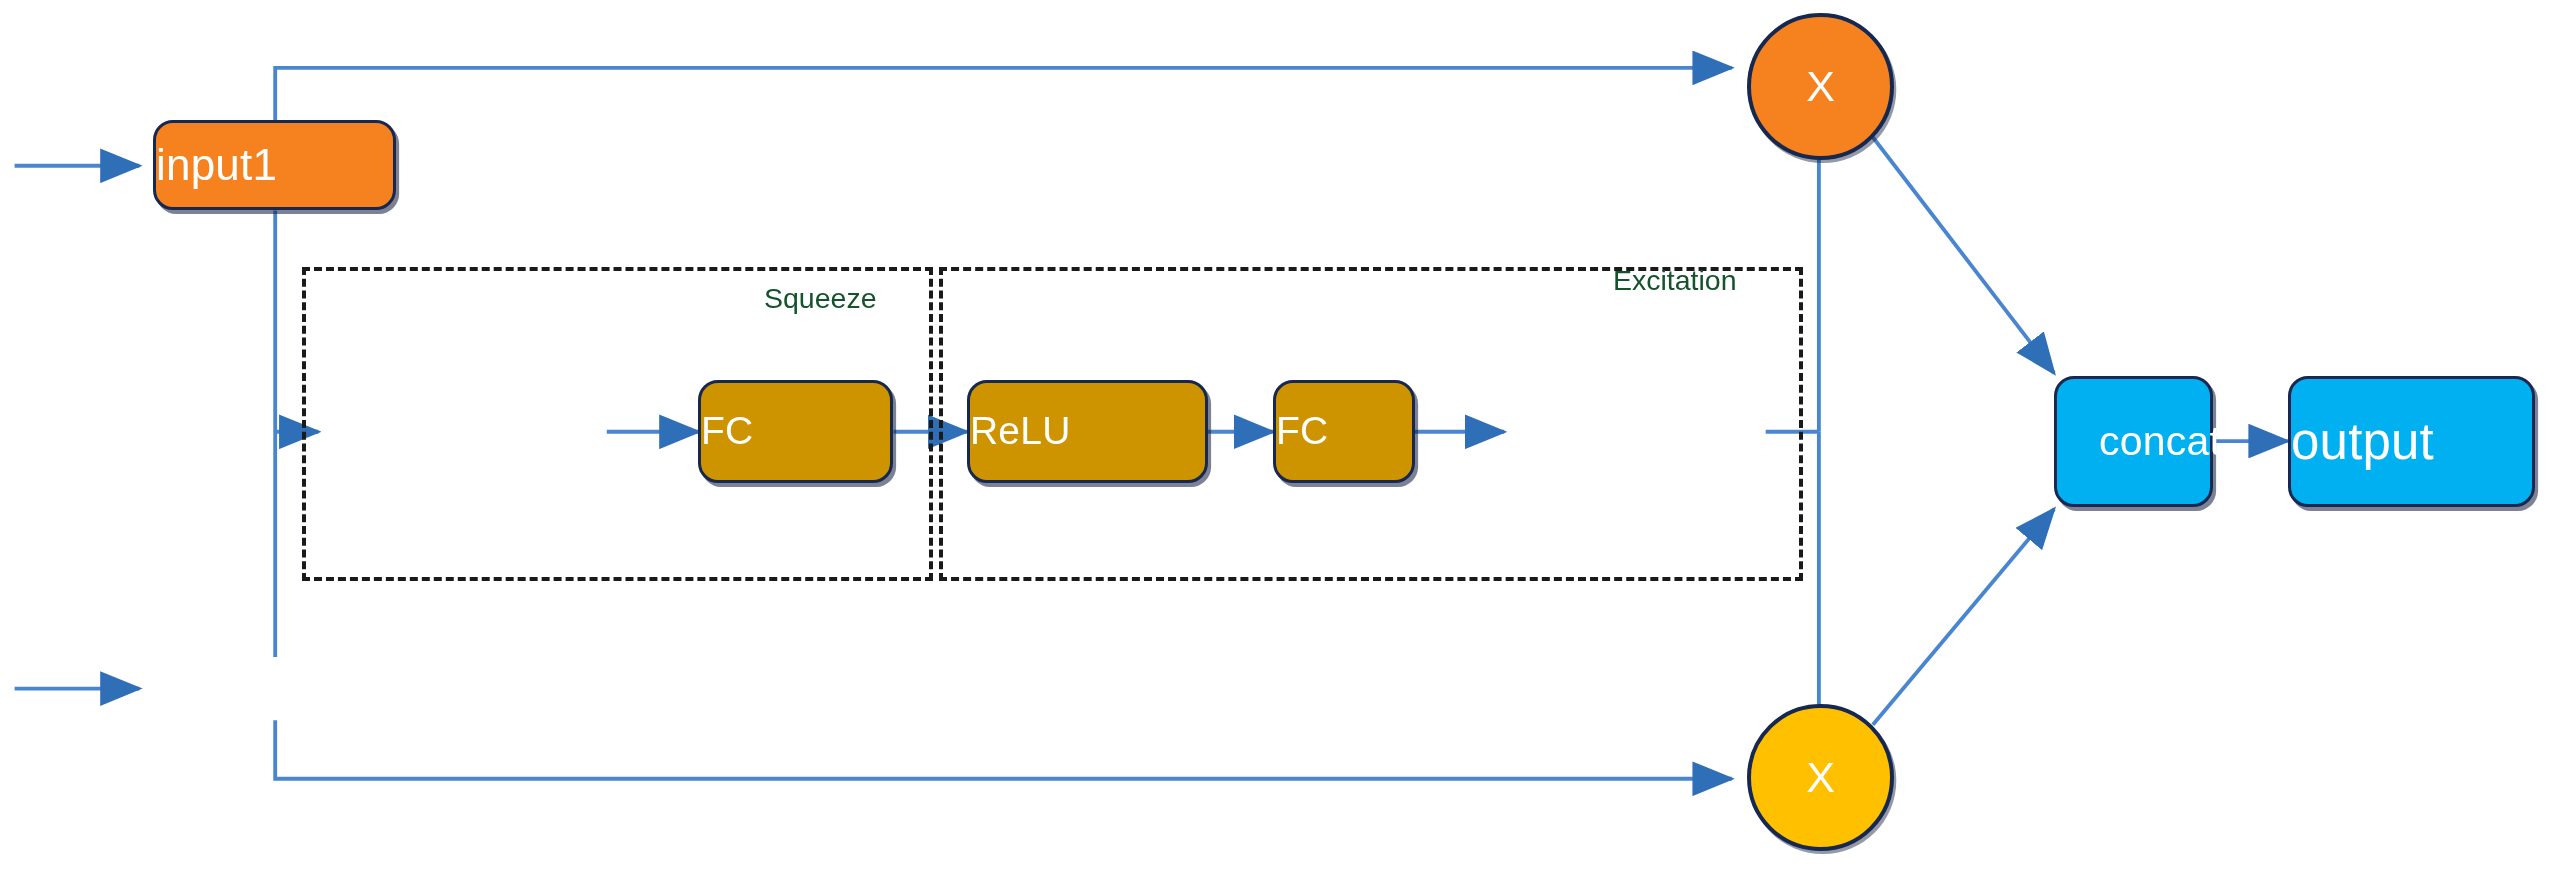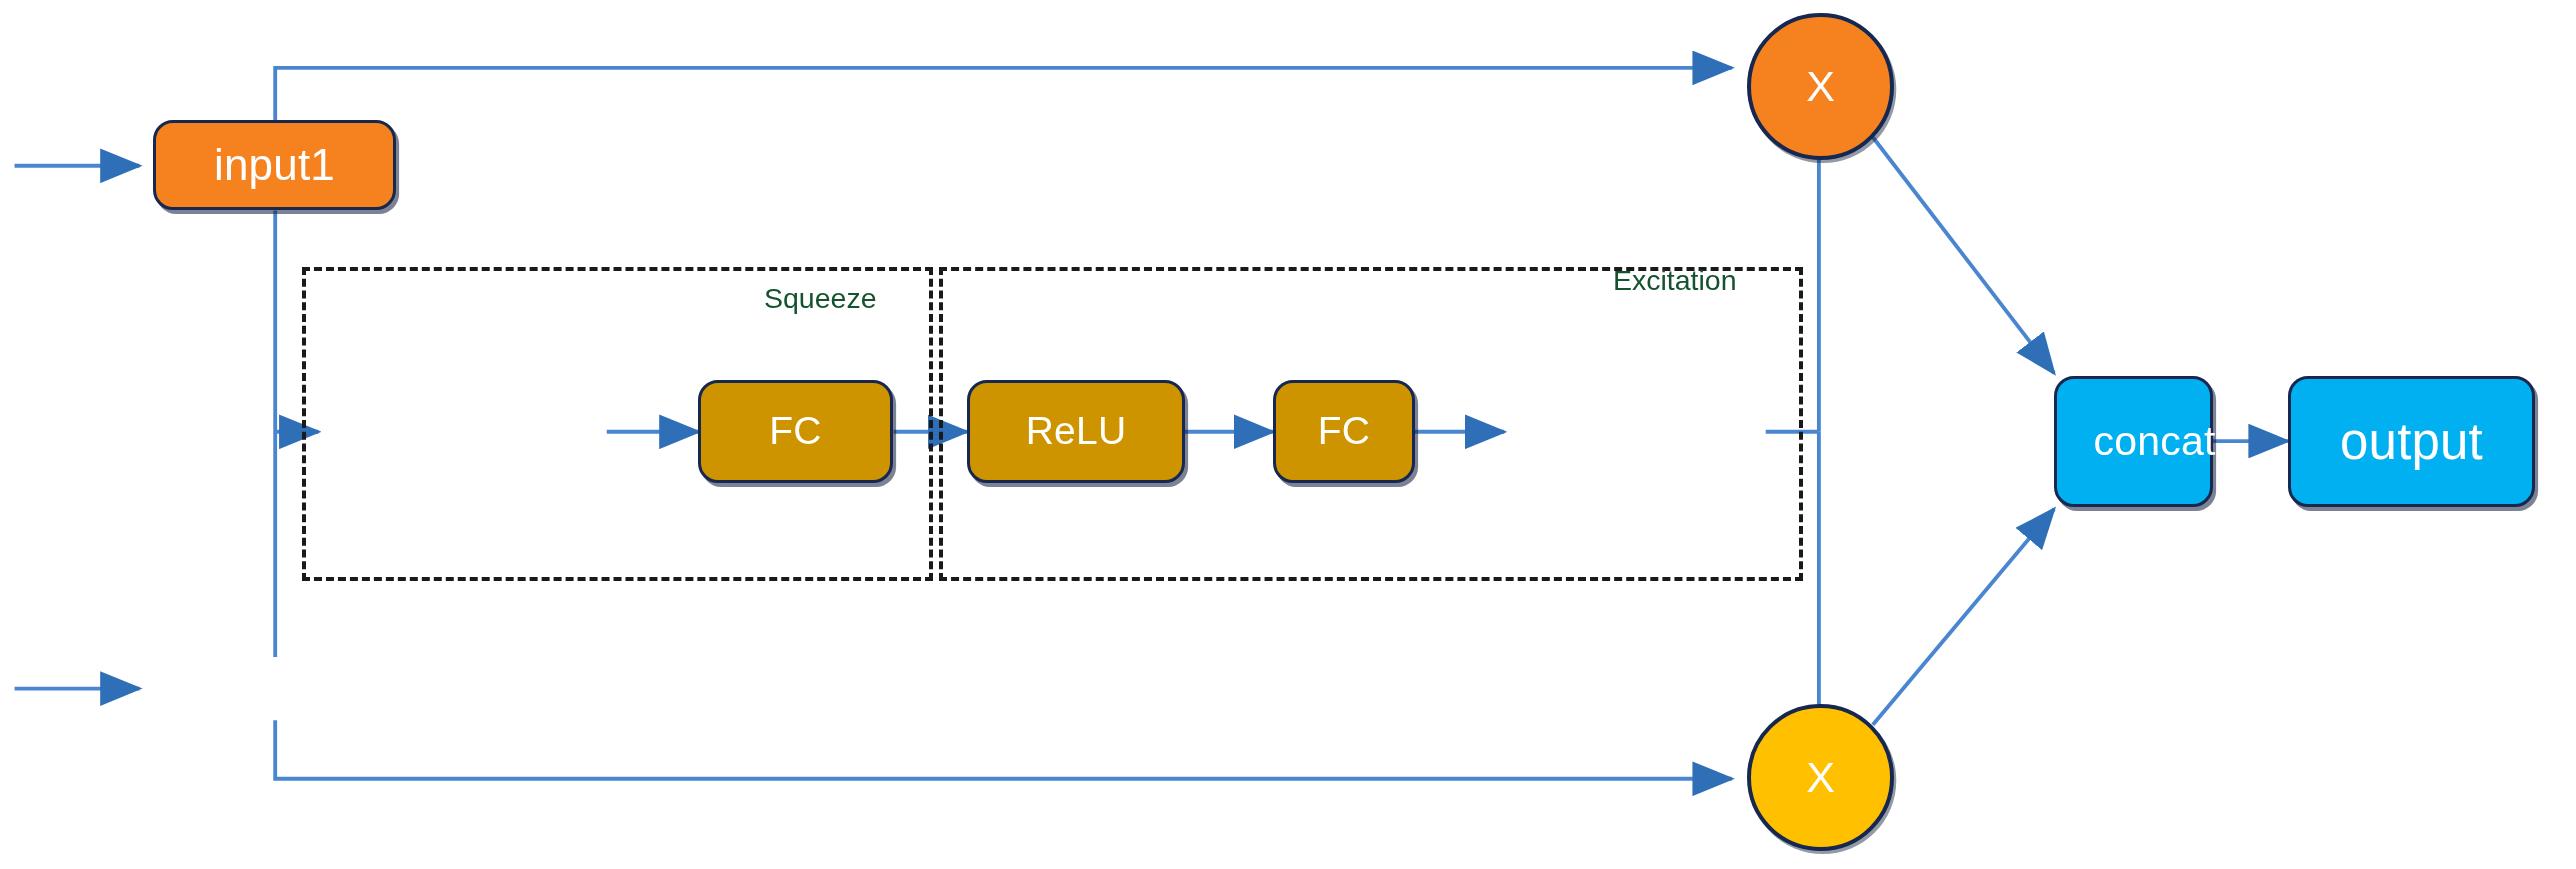--- a/index.html
+++ b/index.html
@@ -22,21 +22,21 @@
     left: 0; top: 0;
     width: 2576px;
     height: 869px;
     pointer-events: none;
   }
   .node {
     position: absolute;
     box-sizing: border-box;
     display: flex;
     align-items: center;
-    justify-content: center;
+    justify-content: flex-start;
     text-align: center;
     color: #ffffff;
     border: 3.9px solid #16284f;
     border-radius: 20px;
     box-shadow: 3.1px 3.9px 0 rgba(16,28,58,0.55);
     line-height: 1.08;
     letter-spacing: 0.2px;
     z-index: 4;
   }
   .node.orange   { background: #f5821f; }
@@ -124,21 +124,21 @@
   <div class="node orange" style="left:153px; top:120px; width:243px; height:90px; font-size:44px;">
     <span>input1</span>
   </div>
 
 
 
   <div class="node gold" style="left:698px; top:380px; width:195px; height:103px; font-size:39px;">
     <span>FC</span>
   </div>
 
-  <div class="node gold" style="left:967px; top:380px; width:218px; height:103px; font-size:39px;">
+  <div class="node gold" style="left:967px; top:380px; width:241px; height:103px; font-size:39px;">
     <span>ReLU</span>
   </div>
 
   <div class="node gold" style="left:1273px; top:380px; width:142px; height:103px; font-size:39px;">
     <span>FC</span>
   </div>
 
 
   <div class="node blue" style="left:2054px; top:376px; width:159px; height:131px; font-size:41px;padding-left:42px;">
     <span>concat</span>

